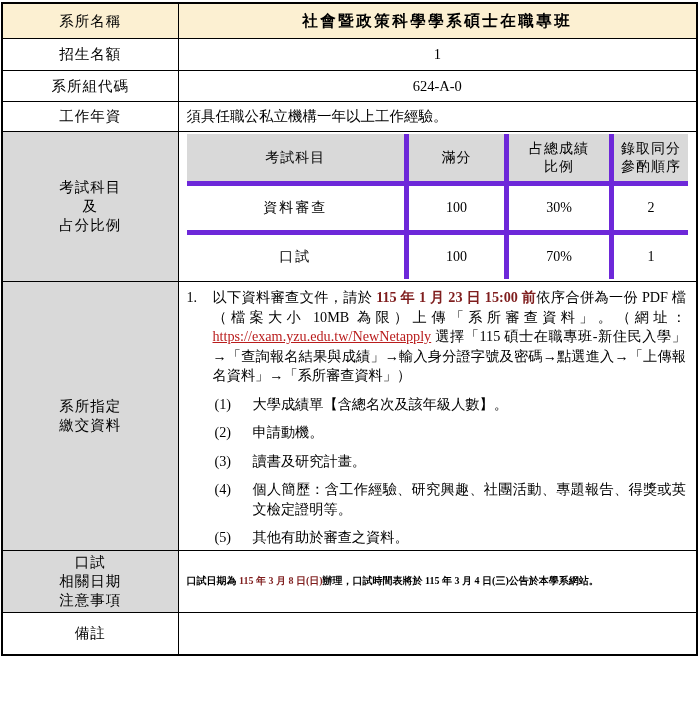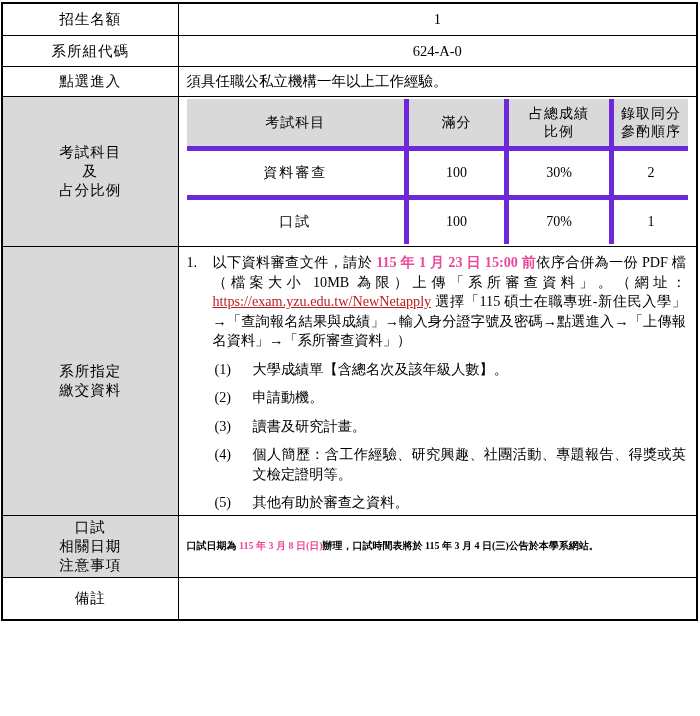--- a/index.html
+++ b/index.html
@@ -79,44 +79,48 @@
   .mainitem{display:flex;}
   .mainitem .no{width:26px;flex-shrink:0;}
   .mainitem .txt{flex:1;text-align:justify;}
   .subitem{display:flex;margin:9px 0 0 28px;}
   .subitem .no{width:38px;flex-shrink:0;}
   .subitem .txt{flex:1;text-align:justify;}
 
   
   .seg-n{}
   .seg-b{font-weight:bold;}
-  .seg-rb{font-weight:bold;color:#ec4899;}
+  .seg-rb{font-weight:bold;color:#7f1d1d;}
   .seg-a{color:#b91c1c;text-decoration:underline;cursor:pointer;}
   .interview-text{font-weight:bold;line-height:20px;font-size:10px;padding:2px 0;}
 </style>
 </head>
 <body>
 
 <div class="page">
   <table class="main">
     <colgroup>
         <col class="c-label">
         <col>
       </colgroup>
     <tbody>
+      <tr class="r1">
+        <td class="lbl cream">系所名稱</td>
+        <td class="v-center cream"><span class="title-text">社會暨政策科學學系碩士在職專班</span></td>
+      </tr>
       <tr class="r3">
         <td class="lbl">招生名額</td>
         <td class="v-center">1</td>
       </tr>
       <tr class="r4">
         <td class="lbl">系所組代碼</td>
         <td class="v-center">624-A-0</td>
       </tr>
       <tr class="r5">
-        <td class="lbl">點選進入</td>
+        <td class="lbl">工作年資</td>
         <td class="v-left">須具任職公私立機構一年以上工作經驗。</td>
       </tr>
 
       <tr>
         <td class="lbl gray">考試科目<br>及<br>占分比例</td>
         <td class="exam-cell">
           <table class="exam">
             <colgroup>
                 <col class="ec1">
                 <col class="ec2">

